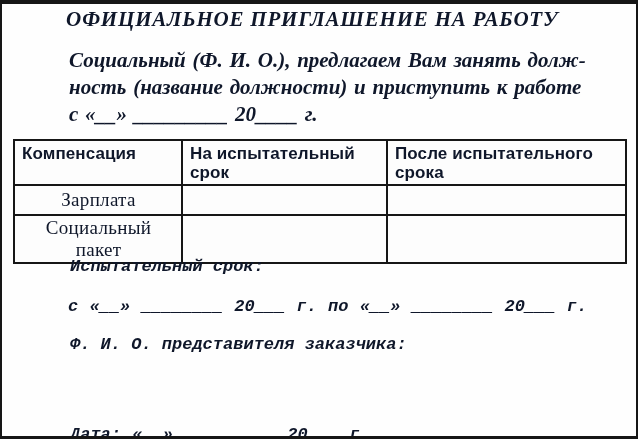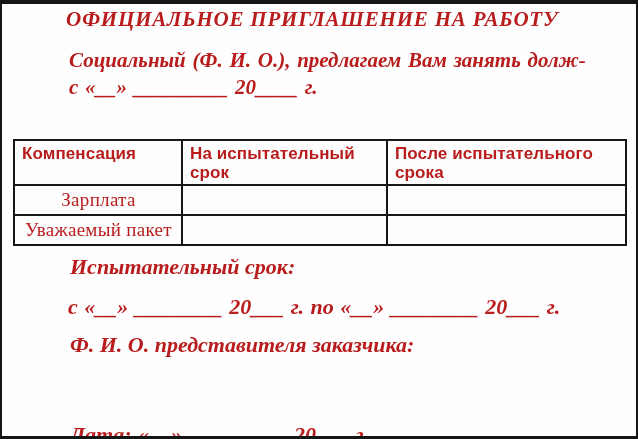--- a/index.html
+++ b/index.html
@@ -5,21 +5,21 @@
   html,body { margin:0; padding:0; background:#ffffff; }
   .page {
     position:relative;
     box-sizing:border-box;
     width:638px; height:439px;
     background:#fefefe;
     border-style:solid;
     border-color:#161616;
     border-width:4px 2px 3px 2px;
     overflow:hidden;
-    color:#b91c1c;
+    color:#0f172a;
     font-family:"Liberation Serif","DejaVu Serif",serif;
   }
   .title {
     position:absolute; left:64px; top:3px;
     margin:0;
     font-size:21px; font-weight:bold; font-style:italic;
     letter-spacing:0.8px; white-space:nowrap;
   }
   .intro {
     position:absolute; left:67px; top:43px;
@@ -38,38 +38,39 @@
     padding:3px 6px 2px 7px; line-height:19px; letter-spacing:0.1px;border-radius:9px;
   }
   table.comp td {
     font-size:19px; font-weight:normal; font-style:normal;
     padding:1px 6px 1px 7px; height:26px; vertical-align:middle;
     letter-spacing:0.3px;
     text-align:center;
   }
   .bold-italic-line {
     position:absolute;
-    font-size:22px; font-weight:bold; font-style:italic;
-    white-space:nowrap; line-height:24px;
+    font-size:17px; font-weight:bold; font-style:italic;
+    white-space:nowrap; line-height:24px;font-family:Liberation Mono, monospace;
   }
   .probation-heading { left:68px; top:251px; }
   .probation-dates   { left:66px; top:291px; word-spacing:1px; }
   .rep-label         { left:68px; top:329px; }
   .sig-line          { left:68px; top:365px; letter-spacing:0; }
   .date-line         { left:68px; top:403px; word-spacing:1px;margin-top:16px; }
 </style>
 </head>
 <body>
 
 <div class="page">
 
   <h1 class="title">ОФИЦИАЛЬНОЕ ПРИГЛАШЕНИЕ НА РАБОТУ</h1>
 
   <div class="intro">
     <div>Социальный (Ф. И. О.), предлагаем Вам занять долж-</div>
+    <div>ность (название должности) и приступить к работе</div>
     <div>с «__» _________ 20____ г.</div>
   </div>
 
   <table class="comp">
     <colgroup>
       <col style="width:168px">
       <col style="width:205px">
       <col style="width:239px">
     </colgroup>
     <thead>
@@ -79,21 +80,21 @@
         <th>После испытательного срока</th>
       </tr>
     </thead>
     <tbody>
       <tr>
         <td>Зарплата</td>
         <td></td>
         <td></td>
       </tr>
       <tr>
-        <td>Уважаемый пакет</td>
+        <td>Социальный пакет</td>
         <td></td>
         <td></td>
       </tr>
     </tbody>
   </table>
 
   <div class="bold-italic-line probation-heading">Испытательный срок:</div>
 
   <div class="bold-italic-line probation-dates">с «__» ________ 20___ г. по «__» ________ 20___ г.</div>
 

